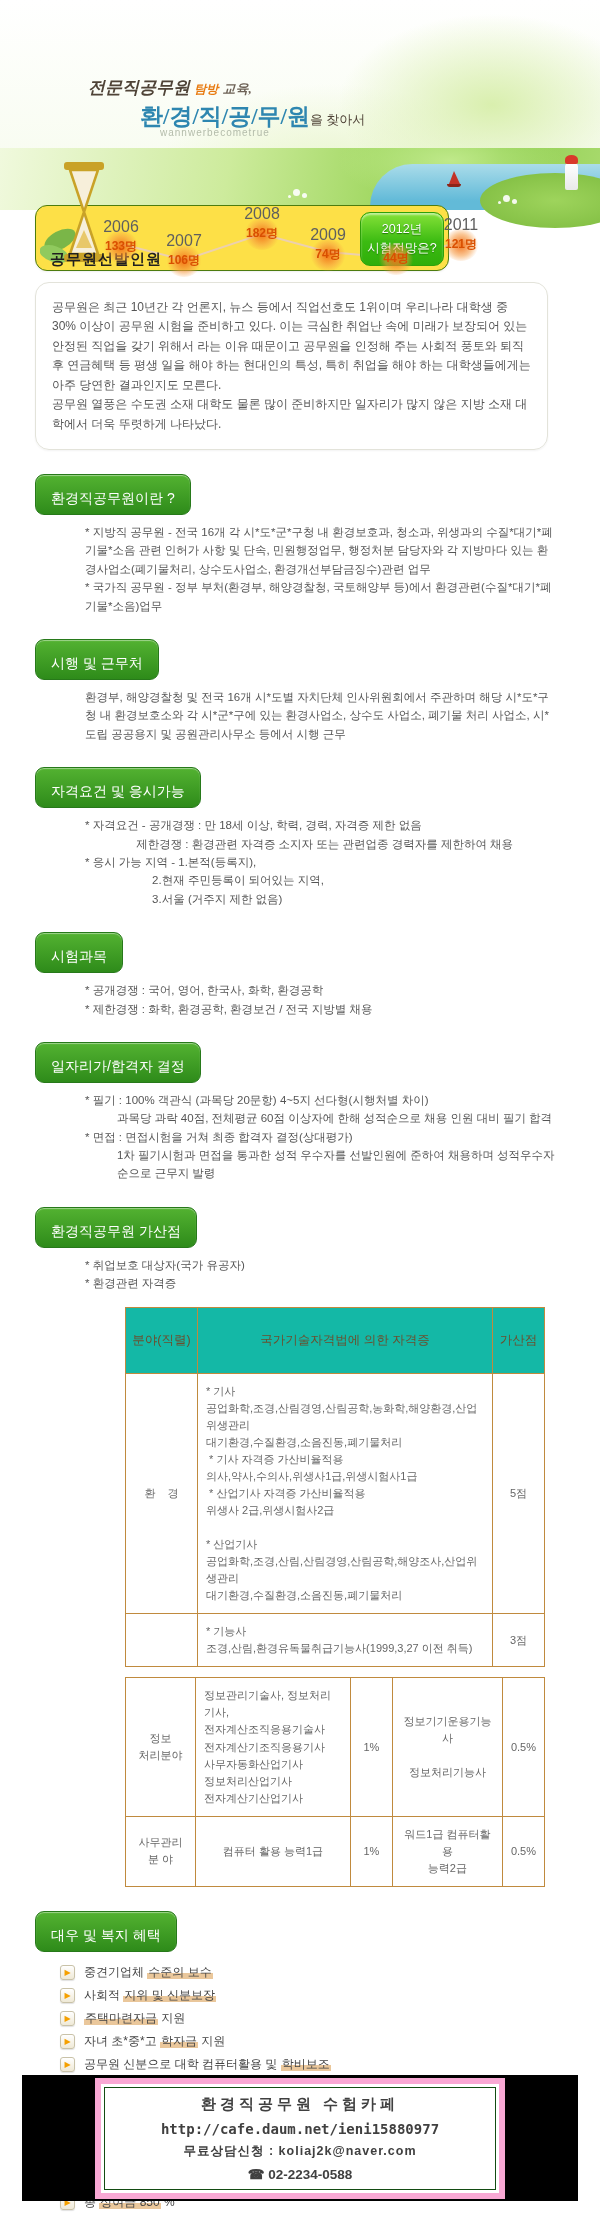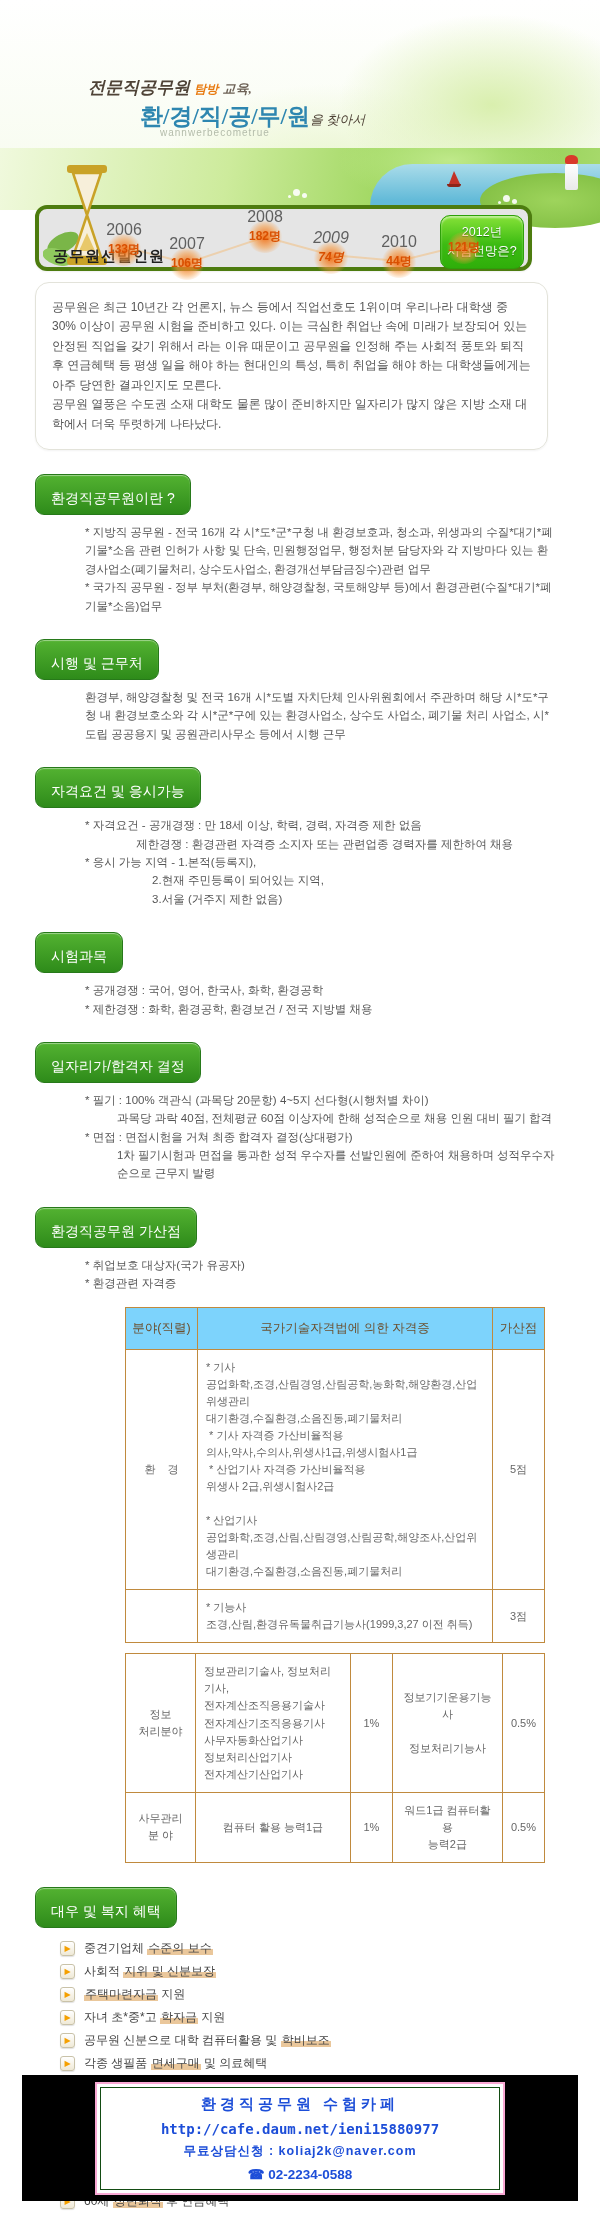--- a/index.html
+++ b/index.html
@@ -17,21 +17,21 @@
     background:linear-gradient(#b8e35e 0%, #64b531 45%, #2f8f1b 52%, #47a427 100%);
     box-shadow: inset 0 2px 3px rgba(255,255,255,.65), 0 2px 3px rgba(0,0,0,.15);
     color:#fff; font-weight:bold; font-size:26px; letter-spacing:7px;
     text-align:center; line-height:46px; text-shadow:1px 2px 2px #1d5c0e; }
   .tagline { position:absolute; left:88px; top:76px; font-family:"Liberation Serif", serif; }
   .tl-line1 { font-style:italic; font-weight:bold; font-size:17px; color:#4f4337; }
   .tl-line1 .accent { color:#e87a10; font-size:12px; }
   .tl-line1 .small { font-size:13px; color:#6e6257; }
   .tl-line2 { margin:2px 0 0 52px; }
   .tl-line2 .main { color:#2e86b0; font-weight:bold; font-size:23px; }
-  .tl-line2 .suffix { font-size:13px; font-style:italic; color:#4f4337; }
+  .tl-line2 .suffix { font-size:13px; color:#4f4337; }
   .watermark { position:absolute; left:160px; top:127px; font-size:10px; color:#b4bcab; letter-spacing:1px; }
   .hero-band { position:absolute; left:0; right:0; bottom:0; height:62px;
     background:
       radial-gradient(ellipse 160px 60px at 75% 20%, #bfe98a 0%, rgba(191,233,138,0) 70%),
       linear-gradient(100deg, #f0f9dd 0%, #cdeb9c 38%, #a4d966 62%, #8fce4f 82%, #a8da6d 100%); }
   .sea { position:absolute; right:0; bottom:0; width:230px; height:46px;
     background:linear-gradient(#aadcea 0%, #62bad8 80%); border-radius:70px 0 0 6px; }
   .hill { position:absolute; right:-30px; bottom:-18px; width:150px; height:55px;
     background:radial-gradient(#9ed45c, #7cba3e); border-radius:50%; }
   .lighthouse { position:absolute; right:22px; bottom:20px; width:13px; height:27px;
@@ -40,72 +40,72 @@
     background:#d93a2b; border-radius:50% 50% 2px 2px; }
   .sailboat { position:absolute; right:140px; bottom:26px; width:0; height:0;
     border-left:5px solid transparent; border-right:6px solid transparent; border-bottom:13px solid #c23327; }
   .sailboat::after { content:""; position:absolute; left:-7px; top:13px; width:14px; height:3px;
     background:#8c2419; border-radius:0 0 4px 4px; }
   .flower, .flower2 { position:absolute; width:7px; height:7px; background:#fff; border-radius:50%;
     box-shadow:8px 3px 0 -1px #fff, -7px 4px 0 -2px #fff; opacity:.9; }
   .flower { right:300px; bottom:14px; } .flower2 { right:90px; bottom:8px; }
 
   
-  .timeline { position:absolute; top:205px; left:35px; width:497px; height:66px;
-    background:#e5e5e5; border:4px solid #4d7c0f; border-radius:12px; box-shadow:0 1px 2px rgba(0,0,0,.06); }
+  .timeline { position:absolute; top:205px; left:35px; width:414px; height:66px;
+    background:#fde047; border:1px solid #4d7c0f; border-radius:12px; box-shadow:0 1px 2px rgba(0,0,0,.06); }
   .hourglass { position:absolute; left:4px; top:-50px; width:74px; height:112px; }
   .tl-label { position:absolute; left:14px; bottom:1px; font-size:15px; font-weight:bold; color:#1f1f1f; letter-spacing:1px; }
   .tl-svg { position:absolute; left:0; top:0; width:497px; height:66px; }
   .tl-year { position:absolute; width:60px; text-align:center; }
   .tl-year .yr { font-size:16px; color:#5f5f5f; }
   .tl-year .cnt { position:relative; display:inline-block; margin-top:1px; font-size:12px; font-weight:bold; color:#d94f00; z-index:1; }
   .tl-year .cnt::before { content:""; position:absolute; left:50%; top:50%; width:36px; height:32px;
     transform:translate(-50%,-50%); z-index:-1; border-radius:50%;
     background:radial-gradient(circle, rgba(241,112,22,.95) 0%, rgba(246,152,62,.55) 45%, rgba(246,152,62,0) 72%); }
   .ty0 { left:55px;  top:12px; } .ty1 { left:118px; top:26px; } .ty2 { left:196px; top:-1px; }
-  .ty3 { left:262px; top:20px;font-style:italic; } .ty4 { left:330px; top:24px; } .ty5 { left:395px; top:10px; }
+  .ty3 { left:262px; top:20px; } .ty4 { left:330px; top:24px; } .ty5 { left:395px; top:10px; }
   .outlook-btn { position:absolute; right:4px; top:6px; width:84px; height:54px; border-radius:10px;
     border:1px solid #2ea00a; background:linear-gradient(#86e238 0%, #3cbb12 55%, #2fae0a 100%);
     box-shadow:inset 0 2px 2px rgba(255,255,255,.5); color:#fff; font-size:12.5px;
     display:flex; flex-direction:column; align-items:center; justify-content:center; gap:2px;
     text-shadow:0 1px 1px #1f7a06; cursor:pointer; }
 
   
   .intro-box { margin:72px 52px 0 35px; border:1px solid #e3e3da; border-radius:14px;
     padding:15px 16px; font-size:12px; color:#555; line-height:1.62; white-space:pre-wrap;
     box-shadow:0 1px 2px rgba(0,0,0,.05); }
 
   
   .badge { display:inline-block; margin:24px 0 0 35px; background:linear-gradient(#53b231 0%, #2e8b1a 100%);
     border:1px solid #27791a; border-radius:9px; padding:15px 15px 6px; color:#fff; font-size:14px;
     box-shadow:inset 0 1px 1px rgba(255,255,255,.45); }
   .body-text { margin:8px 45px 0 85px; font-size:11.5px; color:#555; line-height:1.6; white-space:pre-wrap; }
 
   
   table { border-collapse:collapse; margin:14px 0 0 125px; width:420px; font-size:11px; color:#666; background:#fff; }
-  th { background:#7dd3fc; border:1px solid #c08a3e; padding:12px 4px; font-weight:normal; color:#6b4f2e; font-size:12.5px; }
+  th { background:#14b8a6; border:1px solid #c08a3e; padding:24px 4px; font-weight:normal; color:#6b4f2e; font-size:12.5px; }
   td { border:1px solid #c08a3e; padding:9px 8px; vertical-align:middle; white-space:pre-wrap; line-height:1.55; }
   .c-center { text-align:center; }
   .w-field { width:72px; } .w-points { width:52px; }
   .ct-field { width:70px; } .ct-rate { width:42px; } .ct-cert2 { width:110px; }
   .caption { margin:24px 0 0 85px; font-size:12px; color:#555; }
 
   
   .benefits { list-style:none; margin:12px 0 0 60px; }
   .benefit { display:flex; align-items:center; gap:9px; margin-bottom:6px; font-size:12px; color:#444; }
   .b-icon { flex:0 0 auto; width:15px; height:15px; border:1px solid #c9c2a8; border-radius:3px;
     background:linear-gradient(#ffffff, #efe9d6); color:#f5a000; font-size:8px;
     display:flex; align-items:center; justify-content:center; box-shadow:0 1px 1px rgba(0,0,0,.12); }
   .hl { background:linear-gradient(transparent 60%, #eac79b 60%); padding:0 1px;margin-top:48px; }
 
   
   .footer { position:absolute; left:22px; right:22px; top:2075px; height:126px; background:#000;
     display:flex; align-items:center; justify-content:center; }
-  .footer-box { width:410px; background:#fff; border:2px solid #f9a8d4;
-    box-shadow:inset 0 0 0 3px #fff, inset 0 0 0 4px #134c13; padding:11px 20px; text-align:center; color:#1d4ed8; }
+  .footer-box { width:410px; background:#fff; border:6px solid #f9a8d4;
+    box-shadow:inset 0 0 0 3px #fff, inset 0 0 0 4px #134c13; padding:11px 20px; text-align:center; color:#404040; }
   .f-title { font-size:15px; font-weight:bold; letter-spacing:4px; margin-bottom:7px; }
   .f-url { font-family:"DejaVu Sans Mono", monospace; font-weight:bold; font-size:14px; margin-bottom:6px; cursor:pointer; }
   .f-contact { font-size:12.5px; font-weight:bold; letter-spacing:1px; margin-bottom:6px; cursor:pointer; }
   .f-phone { font-size:13.5px; font-weight:bold; }
 </style>
 </head>
 <body>
 
 <div class="page">
 

